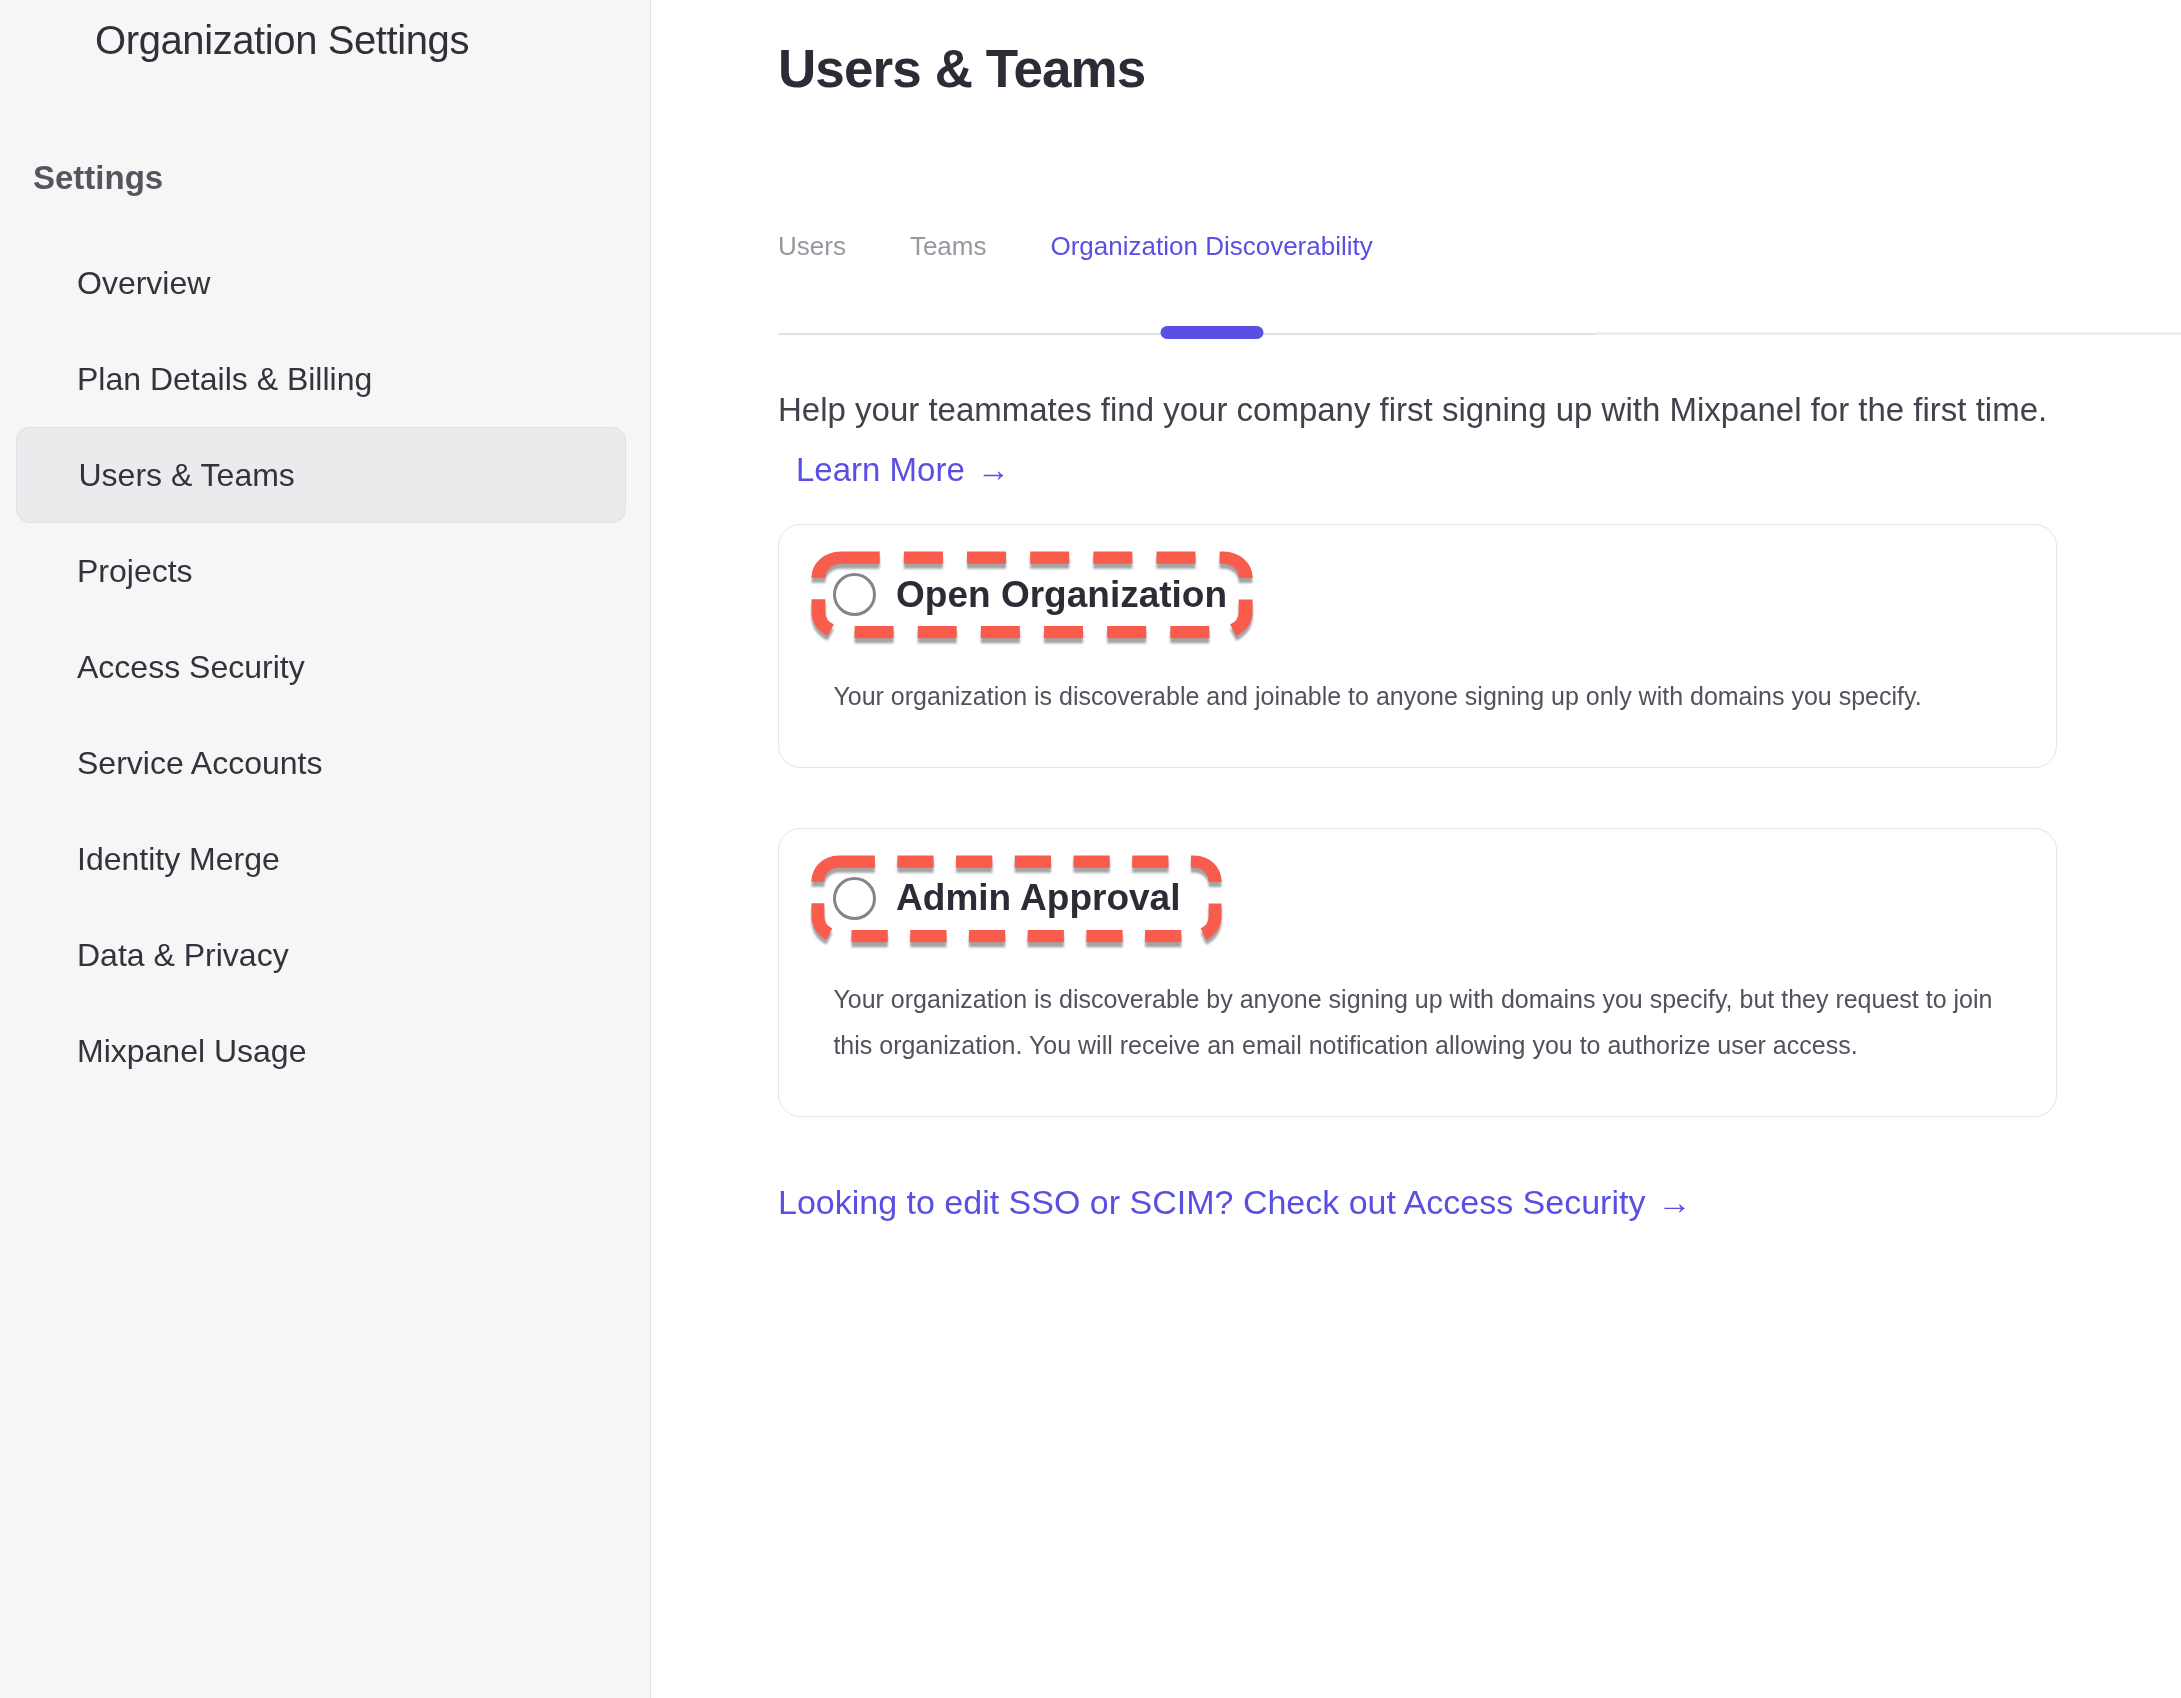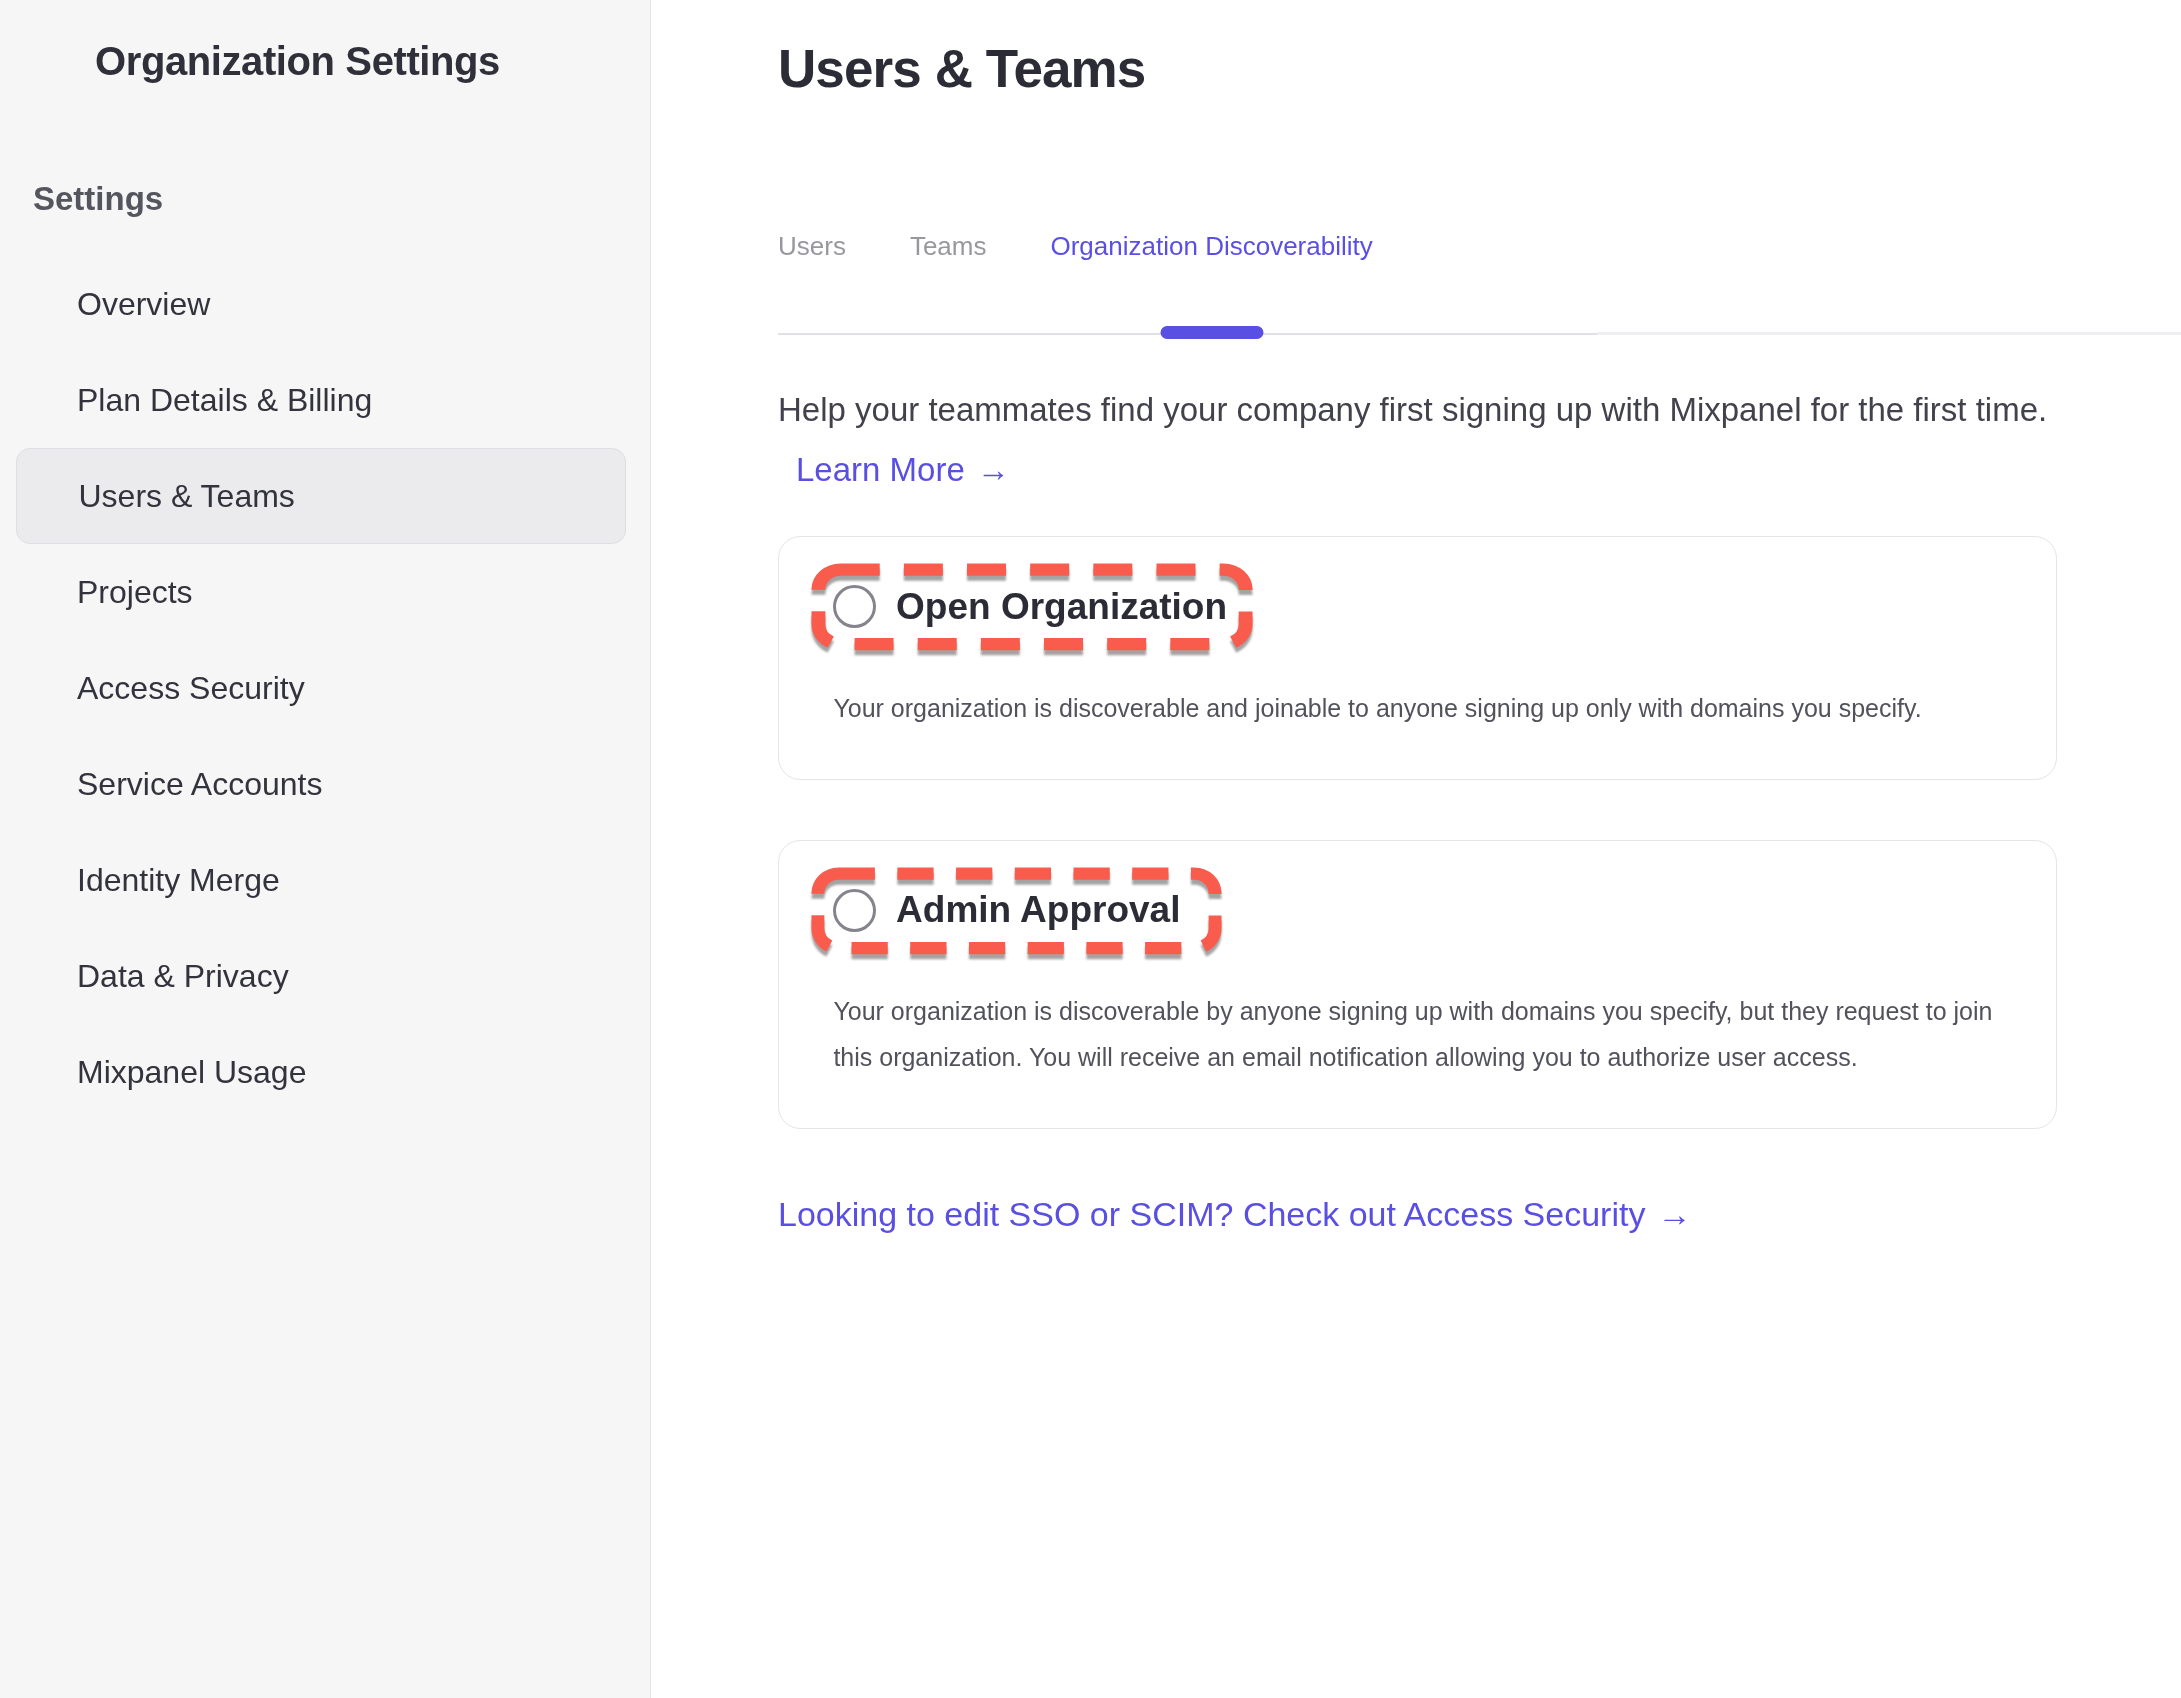--- a/index.html
+++ b/index.html
@@ -13,22 +13,22 @@
     font-family:"Liberation Sans", sans-serif;
     display:flex;color:#2c2c36;
   }
   
   .sidebar{
     width:651px;min-width:651px;height:100%;
     background:#f6f6f7;border-right:1.7px solid #e4e4e7;
     padding-top:17px;
   }
   .sidebar-title{
-    font-size:40px;font-weight:700;color:#30303a;
-    margin-left:95px;letter-spacing:-0.4px;line-height:46px;margin-top:21px;
+    font-size:40px;font-weight:400;color:#30303a;
+    margin-left:95px;letter-spacing:-0.4px;line-height:46px;
   }
   .sidebar-section{
     font-size:33px;font-weight:700;color:#55555f;
     margin:96px 0 0 33px;line-height:38px;
   }
   .nav{margin-top:38px;}
   .nav-item{
     height:96px;display:flex;align-items:center;
     font-size:32px;color:#33333d;padding-left:77px;cursor:pointer;
     white-space:nowrap;
@@ -64,21 +64,21 @@
   }
   .intro{margin-top:52px;font-size:33px;color:#42424c;max-width:1403px;line-height:46px;}
   .learn-more{
     display:inline-flex;align-items:center;gap:12px;margin-top:13.8px;
     font-size:33px;color:var(--accent);cursor:pointer;line-height:46px;margin-left:18px;
   }
   
   .card{
     width:1279px;background:#fff;
     border:1.7px solid #e5e5e8;border-radius:22.4px;
-    padding:26px 34px 48px 32px;margin-top:43px;
+    padding:26px 34px 48px 32px;margin-top:31px;
   }
   .card + .card{margin-top:60px;}
   .option-head{
     position:relative;display:inline-flex;align-items:center;gap:20.6px;
     padding:22.4px 26px 22.4px 21.5px;min-width:411px;cursor:pointer;
   }
   .radio{
     width:43px;height:43px;border-radius:50%;
     border:3.4px solid #84848d;background:#fff;flex:none;
   }

